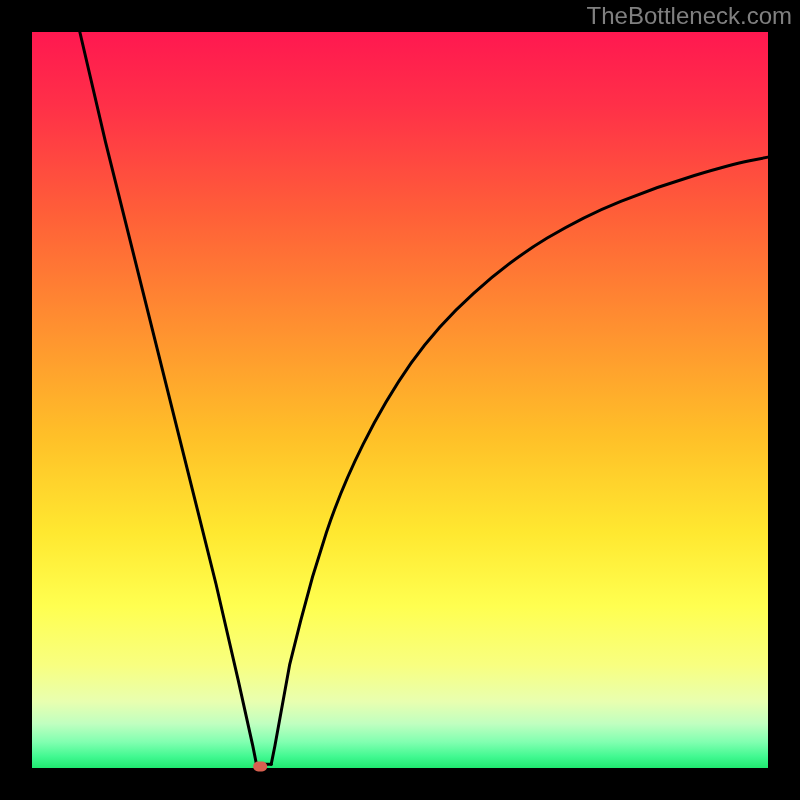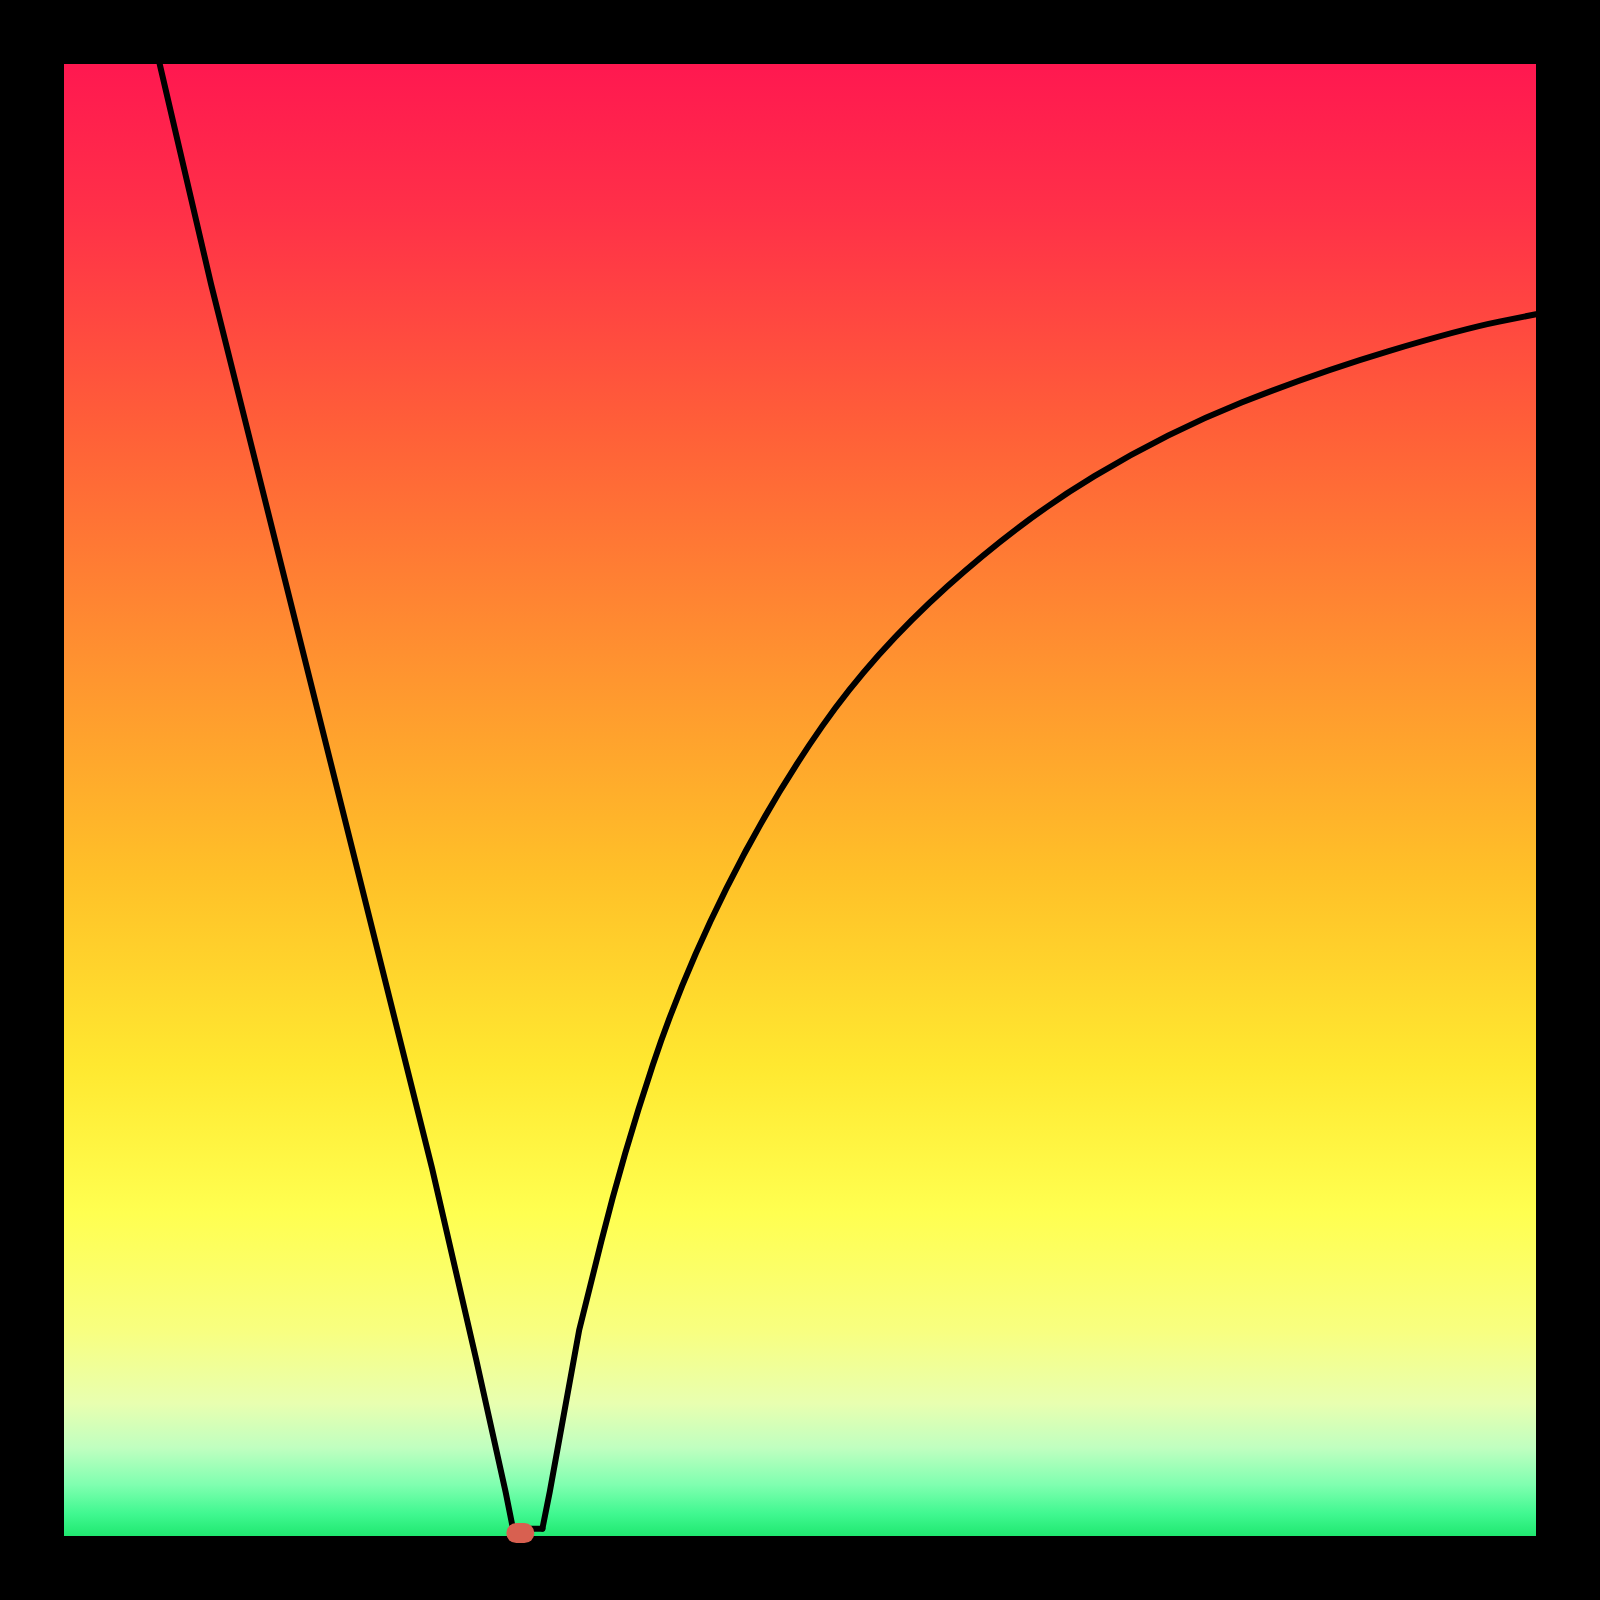--- a/index.html
+++ b/index.html
@@ -32,20 +32,21 @@
   svg {
     position: absolute;
     top: 0;
     left: 0;
   }
 </style>
 </head>
 <body>
 
 <div class="container">
+  <div class="watermark">TheBottleneck.com</div>
   <svg width="800" height="800">
     <defs>
       <linearGradient id="bg-grad" x1="0" y1="0" x2="0" y2="1">
         <stop offset="0%" stop-color="#ff1850"></stop>
         <stop offset="10%" stop-color="#ff3048"></stop>
         <stop offset="25%" stop-color="#ff6038"></stop>
         <stop offset="40%" stop-color="#ff9030"></stop>
         <stop offset="55%" stop-color="#ffc028"></stop>
         <stop offset="68%" stop-color="#ffe830"></stop>
         <stop offset="78%" stop-color="#ffff50"></stop>

